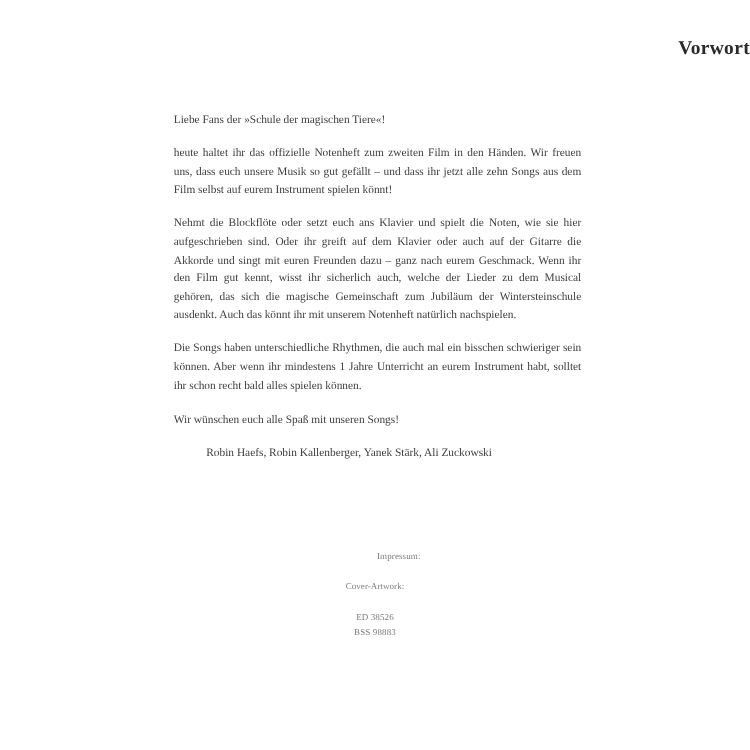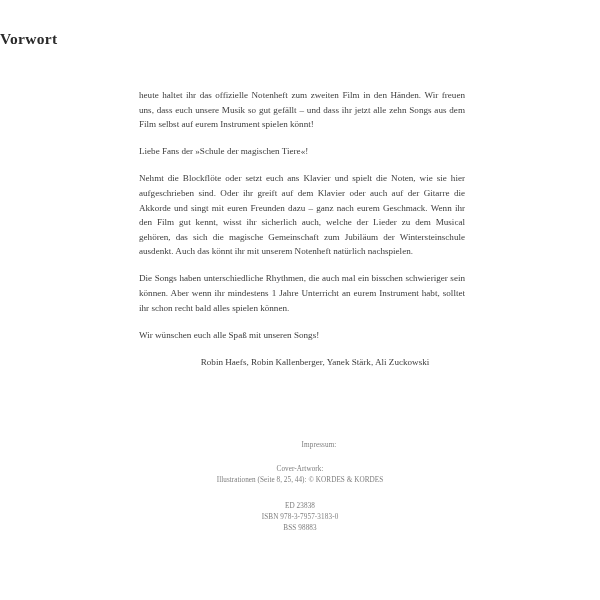--- a/index.html
+++ b/index.html
@@ -24,21 +24,21 @@
     height: 600px;
     background: #ffffff;
   }
 
   
   .title {
     position: absolute;
     left: 0;
     top: 30px;
     width: 600px;
-    text-align: left;
+    text-align: right;
     font-size: 15.5px;
     font-weight: bold;
     letter-spacing: 0.3px;
     color: #2a2a2a;
   }
 
   
   .body-col {
     position: absolute;
     left: 139px;
@@ -56,21 +56,20 @@
     hyphens: manual;
   }
   .para.no-justify {
     text-align: left;
   }
 
   .signature {
     font-size: 9.1px;
     line-height: 14.6px;
     color: #3d3d3d;
-    text-align: center;
     margin: 13px 0 0 0;
     padding-left: 26px;
   }
 
   
   .imprint {
     position: absolute;
     left: 0;
     top: 440px;
     width: 600px;
@@ -98,44 +97,42 @@
 </style>
 </head>
 <body>
 
 <div class="page">
 
   <div class="title">Vorwort</div>
 
   <div class="body-col">
 
+    <p class="para no-justify">Liebe Fans der »Schule der magischen Tiere«!</p>
+
     <p class="para">heute haltet ihr das offizielle Notenheft zum zweiten Film in den Händen. Wir freuen uns, dass euch unsere Musik so gut gefällt – und dass ihr jetzt alle zehn Songs aus dem Film selbst auf eurem Instrument spielen könnt!</p>
-
-    <p class="para no-justify">Liebe Fans der »Schule der magischen Tiere«!</p>
 
     <p class="para">Nehmt die Blockflöte oder setzt euch ans Klavier und spielt die Noten, wie sie hier aufgeschrieben sind. Oder ihr greift auf dem Klavier oder auch auf der Gitarre die Akkorde und singt mit euren Freunden dazu – ganz nach eurem Geschmack. Wenn ihr den Film gut kennt, wisst ihr sicherlich auch, welche der Lieder zu dem Musical gehören, das sich die magische Gemeinschaft zum Jubiläum der Wintersteinschule ausdenkt. Auch das könnt ihr mit unserem Notenheft natürlich nachspielen.</p>
 
     <p class="para">Die Songs haben unterschiedliche Rhythmen, die auch mal ein bisschen schwieriger sein können. Aber wenn ihr mindestens 1 Jahre Unterricht an eurem Instrument habt, solltet ihr schon recht bald alles spielen können.</p>
 
     <p class="para no-justify">Wir wünschen euch alle Spaß mit unseren Songs!</p>
 
     <p class="signature">Robin Haefs, Robin Kallenberger, Yanek Stärk, Ali Zuckowski</p>
 
   </div>
 
   <div class="imprint">
 
     <div class="imprint-heading">Impressum:</div>
 
     <div class="imprint-gap-1"></div>
 
     <div class="imprint-credits">Cover-Artwork:</div>
-    <div class="imprint-credits">Illustrationen (Seite 8, 25, 44): © KORDES &amp; KORDES</div>
 
     <div class="imprint-gap-2"></div>
 
-    <div class="imprint-codes">ED 23838</div>
-    <div class="imprint-codes">ISBN 978-3-7957-3183-0</div>
+    <div class="imprint-codes">ED 38526</div>
     <div class="imprint-codes">BSS 98883</div>
 
   </div>
 
 </div>
 
 </body></html>

